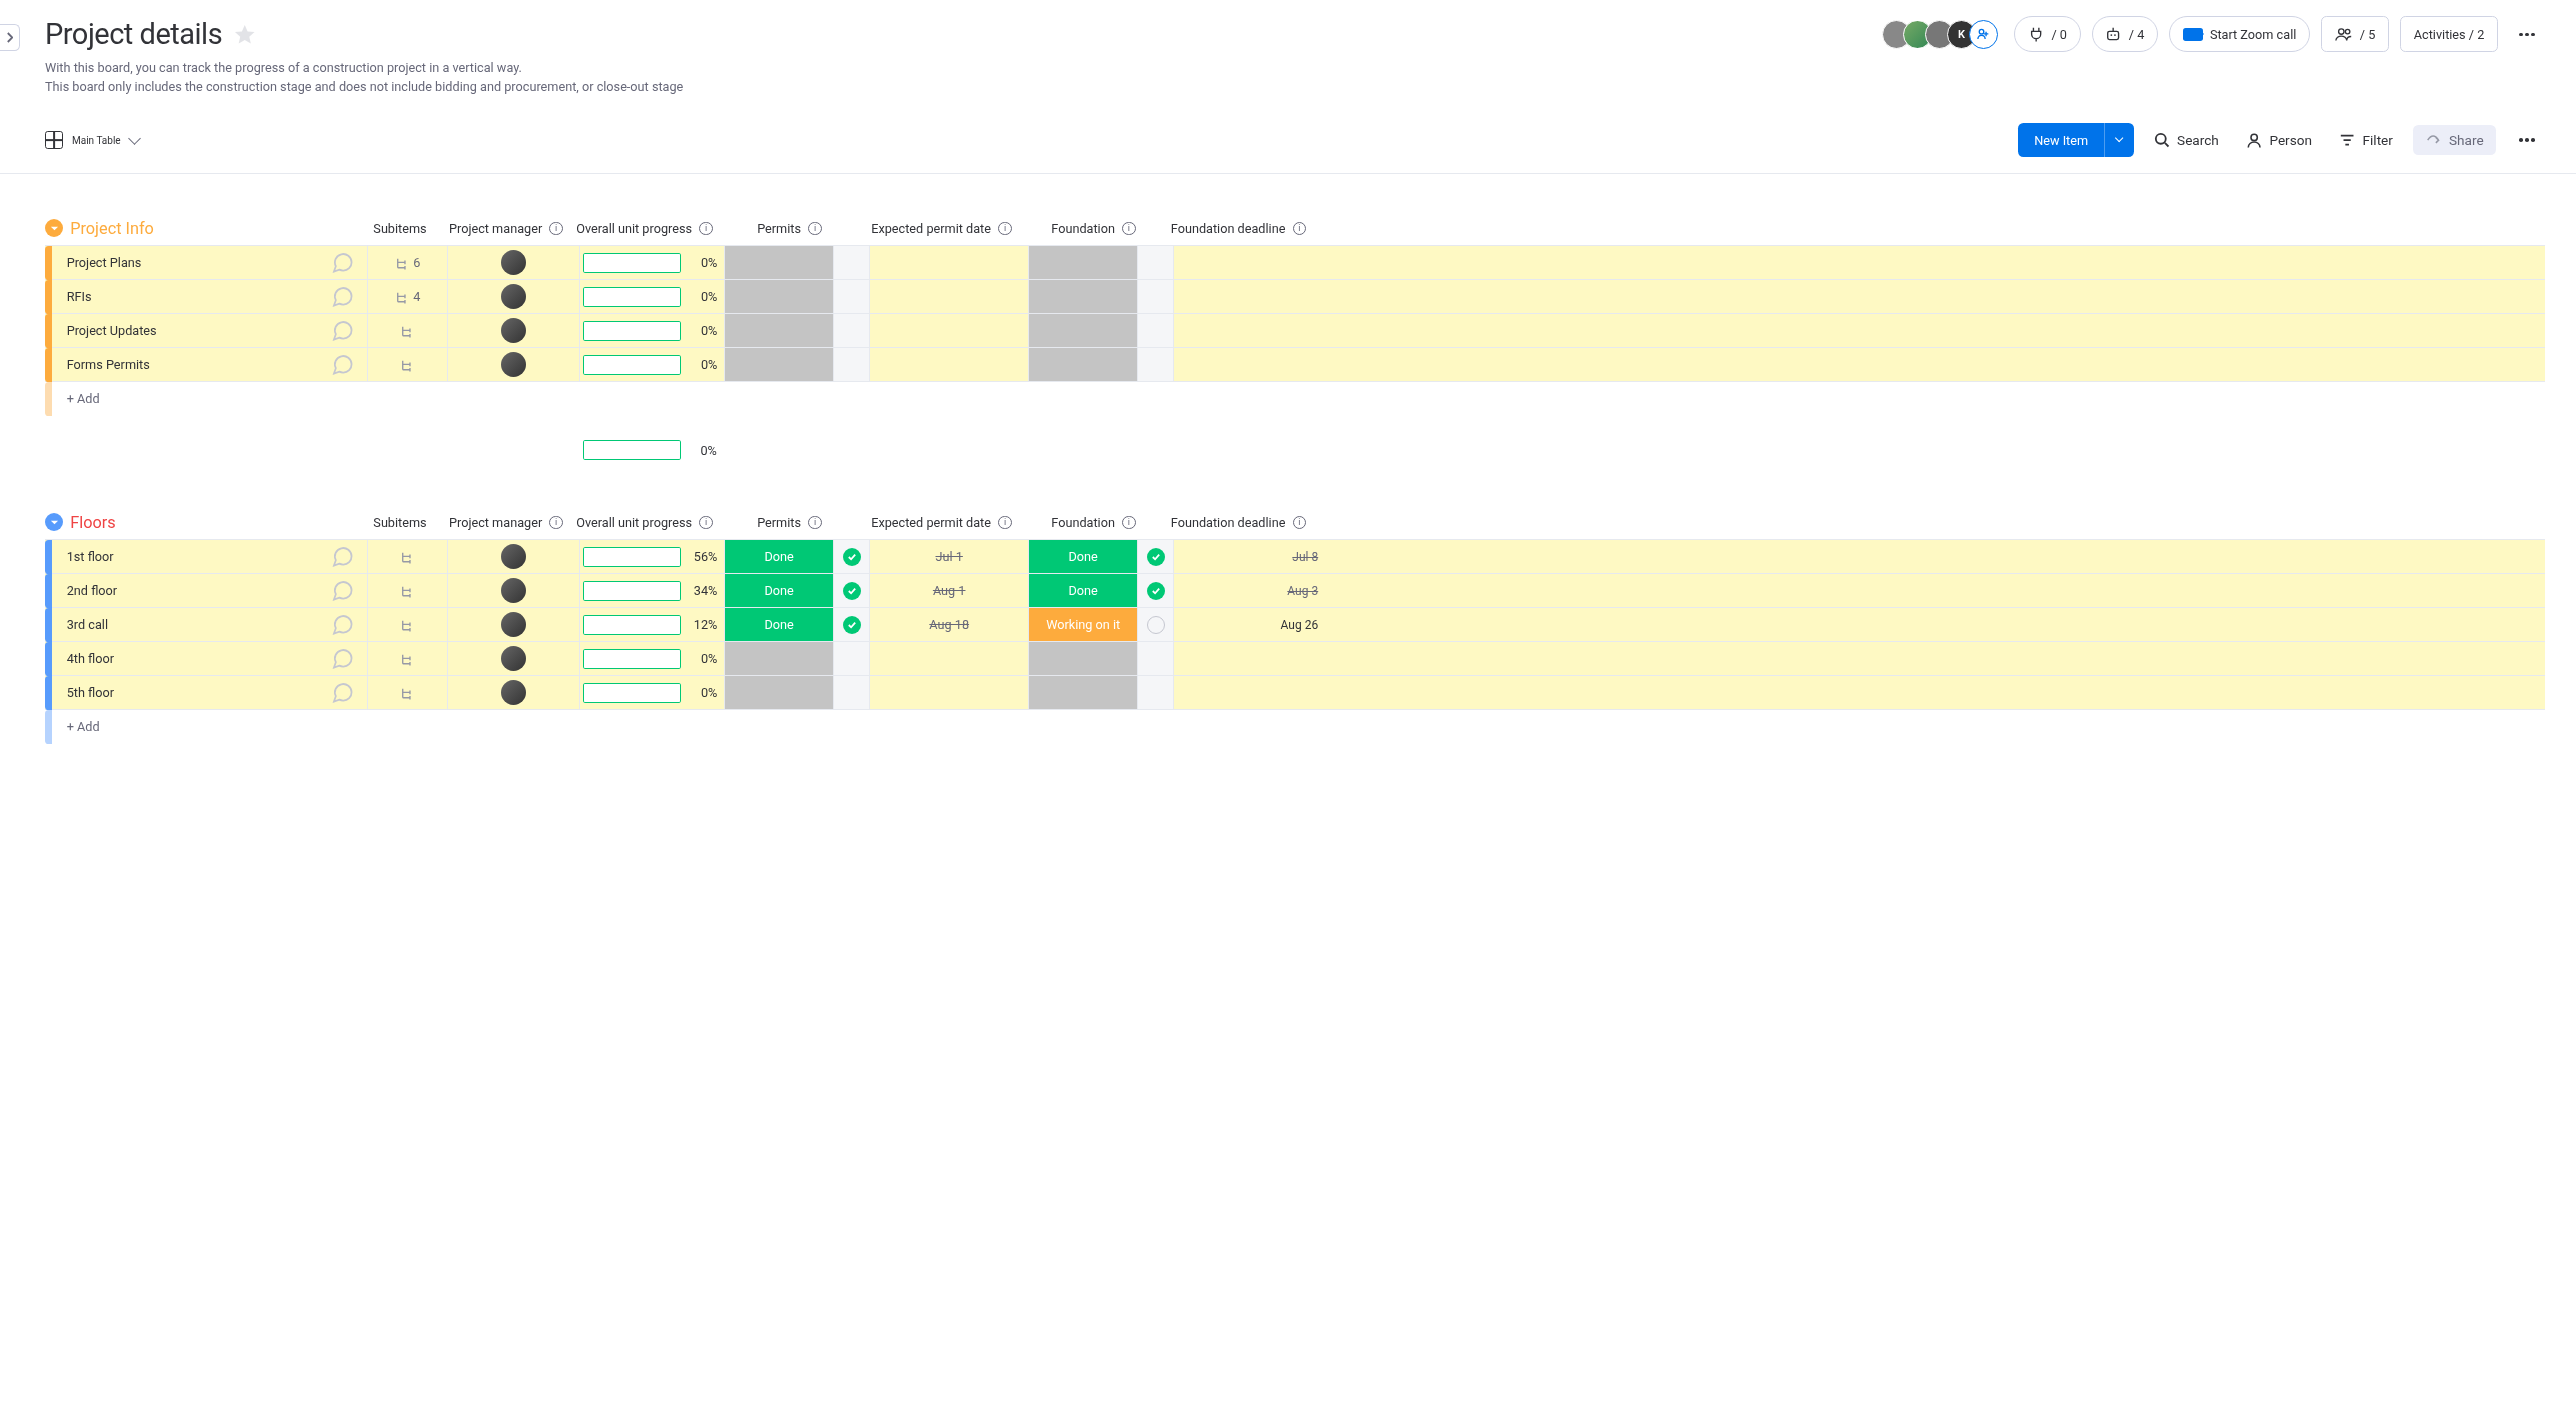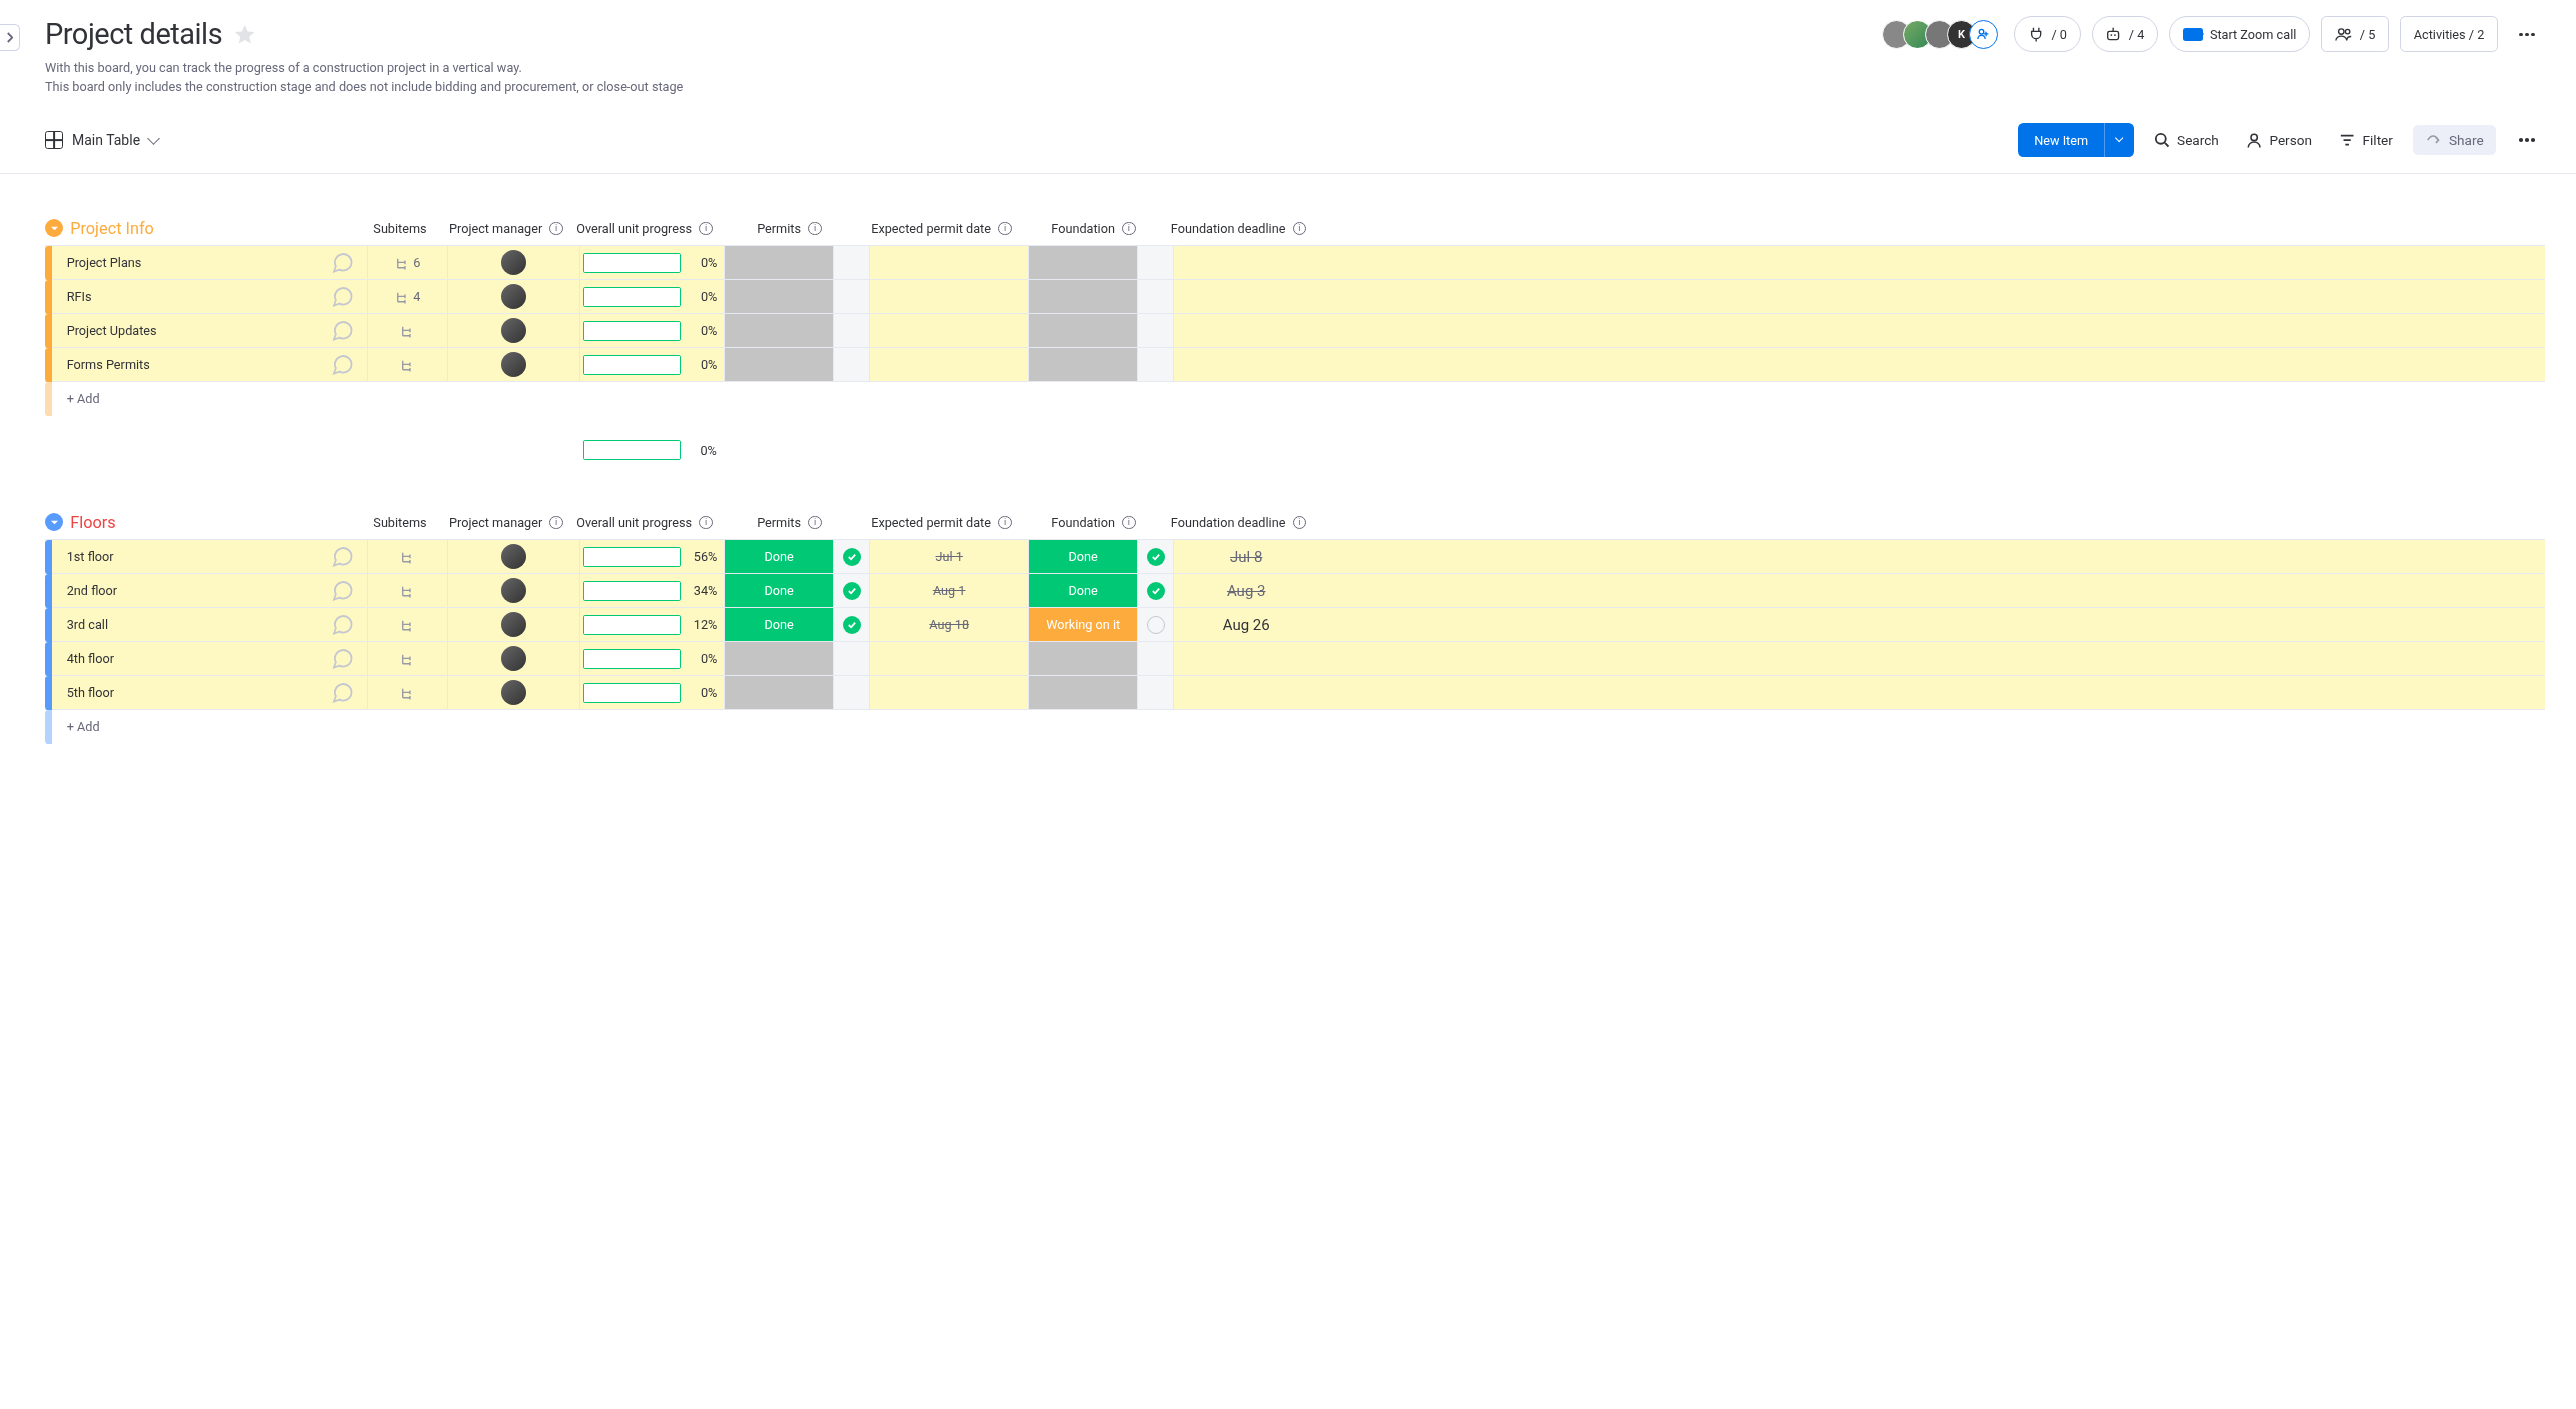--- a/index.html
+++ b/index.html
@@ -17,21 +17,21 @@
 .pill{height:36px;border:0.9px solid #d0d4e4;border-radius:5.4px;padding:0 12.7px;display:inline-flex;align-items:center;gap:7.2px;background:#fff;cursor:pointer;font-size:12.7px;color:#323338}
 .pill.round{border-radius:18px}
 .pill.zoom{border-radius:18px}
 .zoom-icon{width:20px;height:12.7px;background:#0073ea;border-radius:2.7px;position:relative}
 .zoom-icon::after{content:"";position:absolute;right:-5.4px;top:1.8px;border:4.5px solid transparent;border-left-color:#0073ea}
 .more{width:36px;height:36px;display:flex;align-items:center;justify-content:center;cursor:pointer;border-radius:3.6px}
 .dots{display:flex;gap:2.7px}
 .dots span{width:3.6px;height:3.6px;background:#323338;border-radius:50%}
 .desc{color:#676879;margin-top:5.4px;line-height:1.55;font-size:12.7px}
 .toolbar{display:flex;align-items:center;margin-top:25px;gap:12.7px}
-.view-sel{display:flex;align-items:center;gap:9px;cursor:pointer;font-size:14px}
+.view-sel{display:flex;align-items:center;gap:9px;cursor:pointer;font-size:10px}
 .tbl-icon{width:18px;height:18px;border:1.8px solid #323338;border-radius:2.7px;position:relative}
 .tbl-icon::before{content:"";position:absolute;left:0;right:0;top:50%;height:1.8px;background:#323338;transform:translateY(-0.9px)}
 .tbl-icon::after{content:"";position:absolute;top:0;bottom:0;left:50%;width:1.8px;background:#323338;transform:translateX(-0.9px)}
 .chev{width:9px;height:9px;border:1.8px solid #676879;border-top:none;border-left:none;transform:rotate(45deg);margin-top:-3.6px}
 .newitem{display:flex;align-items:center;background:#0073ea;color:#fff;border-radius:5.4px;overflow:hidden}
 .newitem-main{padding:0 16.3px;height:34px;display:flex;align-items:center;font-weight:400;cursor:pointer}
 .newitem-dd{padding:0 11px;height:34px;display:flex;align-items:center;border-left:0.9px solid rgba(255,255,255,.3);cursor:pointer}
 .newitem-dd .chev{border-color:#fff;width:6.3px;height:6.3px}
 .tool{display:flex;align-items:center;gap:7.2px;cursor:pointer;padding:5.4px 7.2px;border-radius:3.6px;font-size:13.6px}
 .tool.share{background:#eceef8;color:#676879;border-radius:5.4px;padding:7.2px 12.7px}
@@ -72,21 +72,21 @@
 .tick{width:18px;height:18px;border-radius:50%;display:flex;align-items:center;justify-content:center}
 .tick.on{background:#00c875;color:#fff}
 .tick.off{border:1.4px solid #c5c7d0}
 .c-date{width:159px;display:flex;align-items:center;justify-content:center;gap:5.4px;height:100%;border-left:0.9px solid #e6e9ef;font-size:12.7px}
 .strike{text-decoration:line-through;color:#676879}
 .c-found{width:109px;height:100%;display:flex;align-items:center;justify-content:center;color:#fff;font-size:12.7px;border-left:0.9px solid #e6e9ef}
 .c-found.gray{background:#c4c4c4}
 .c-found.done{background:#00c875}
 .c-found.work{background:#fdab3d}
 .c-ftick{width:36px;display:flex;align-items:center;justify-content:center;height:100%;background:#f5f6f8;border-left:0.9px solid #e6e9ef}
-.c-fdate{width:145px;display:flex;align-items:center;justify-content:center;height:100%;border-left:0.9px solid #e6e9ef;font-size:15px}
+.c-fdate{width:145px;display:flex;align-items:center;justify-content:flex-end;height:100%;border-left:0.9px solid #e6e9ef;font-size:12px}
 .info-ico{width:13.6px;height:13.6px;border:1.4px solid #676879;border-radius:50%;display:inline-flex;align-items:center;justify-content:center;font-size:9px;color:#676879;margin-left:3.6px}
 .add-row{display:flex;align-items:center;height:34px;border-top:0.9px solid #e6e9ef;color:#676879}
 .sum-row{display:flex;align-items:center;height:34px;margin-top:18px}
 .hcell{display:flex;align-items:center;justify-content:center;height:100%;gap:3.6px}
 .th-sub{width:80px}
 .th-pm{width:132px}
 .th-prog{width:145px}
 .th-perm{width:145px}
 .th-edate{width:159px}
 .th-found{width:145px}

